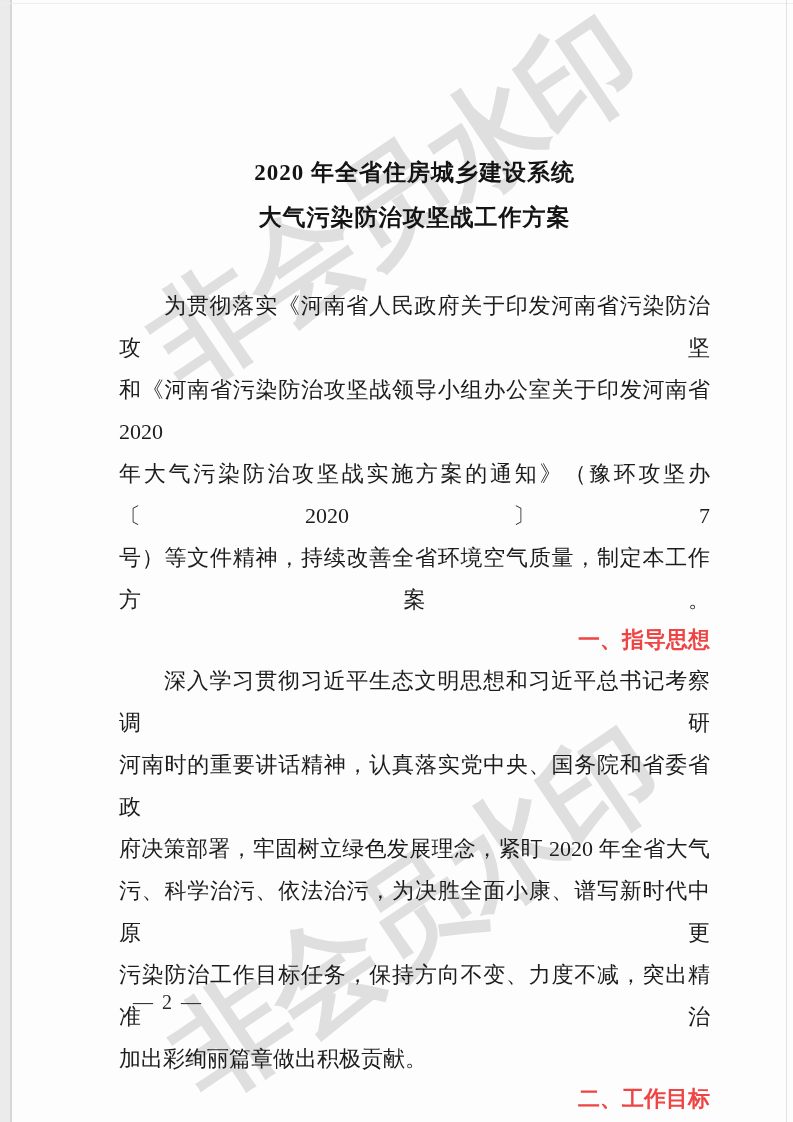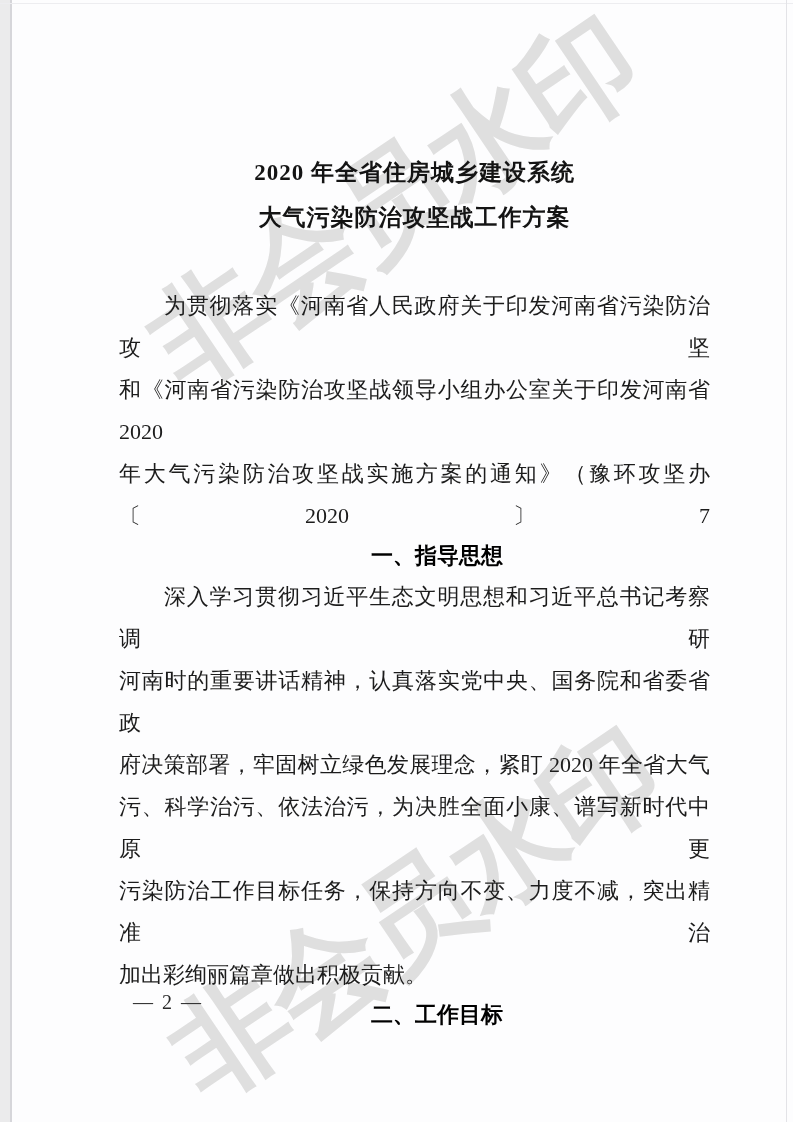--- a/index.html
+++ b/index.html
@@ -68,22 +68,22 @@
     text-align-last: justify;
   }
   .line.indent { text-indent: 45px; }
   .line.short  { text-align: center; text-align-last: left; }
   .heading {
     line-height: 38.5px;
     padding-left: 45px;
     font-family: "Liberation Sans", "DejaVu Sans", sans-serif;
     font-weight: 700;
     font-size: 22px;
-    color: #000000;
-    text-align: center;
+    color: #ef4444;
+    text-align: right;
   }
   .page-number {
     position: absolute; left: 133px; top: 991px;
     z-index: 2;
     font-size: 20px;
     letter-spacing: 2px;
     color: #2a2a2a;
     font-family: "Liberation Serif", "DejaVu Serif", serif;
   }
 </style>
@@ -105,20 +105,21 @@
     <div class="title-block">
       <div class="title-line">2020 年全省住房城乡建设系统</div>
       <div class="title-line">大气污染防治攻坚战工作方案</div>
     </div>
 
     <div class="body-block">
 
       <div class="line indent">为贯彻落实《河南省人民政府关于印发河南省污染防治攻坚</div>
       <div class="line">和《河南省污染防治攻坚战领导小组办公室关于印发河南省 2020</div>
       <div class="line">年大气污染防治攻坚战实施方案的通知》（豫环攻坚办〔2020〕7</div>
+      <div class="line">号）等文件精神，持续改善全省环境空气质量，制定本工作方案。</div>
 
       <div class="heading">一、指导思想</div>
 
       <div class="line indent">深入学习贯彻习近平生态文明思想和习近平总书记考察调研</div>
       <div class="line">河南时的重要讲话精神，认真落实党中央、国务院和省委省政</div>
       <div class="line">府决策部署，牢固树立绿色发展理念，紧盯 2020 年全省大气</div>
       <div class="line">污、科学治污、依法治污，为决胜全面小康、谱写新时代中原更</div>
       <div class="line">污染防治工作目标任务，保持方向不变、力度不减，突出精准治</div>
       <div class="line short">加出彩绚丽篇章做出积极贡献。</div>
 

